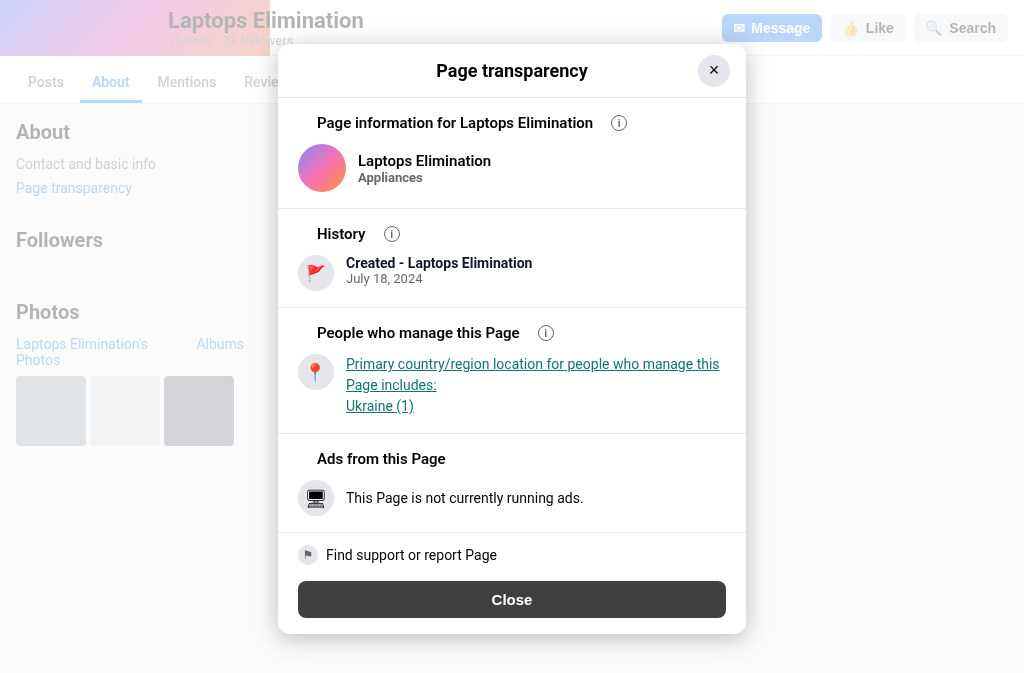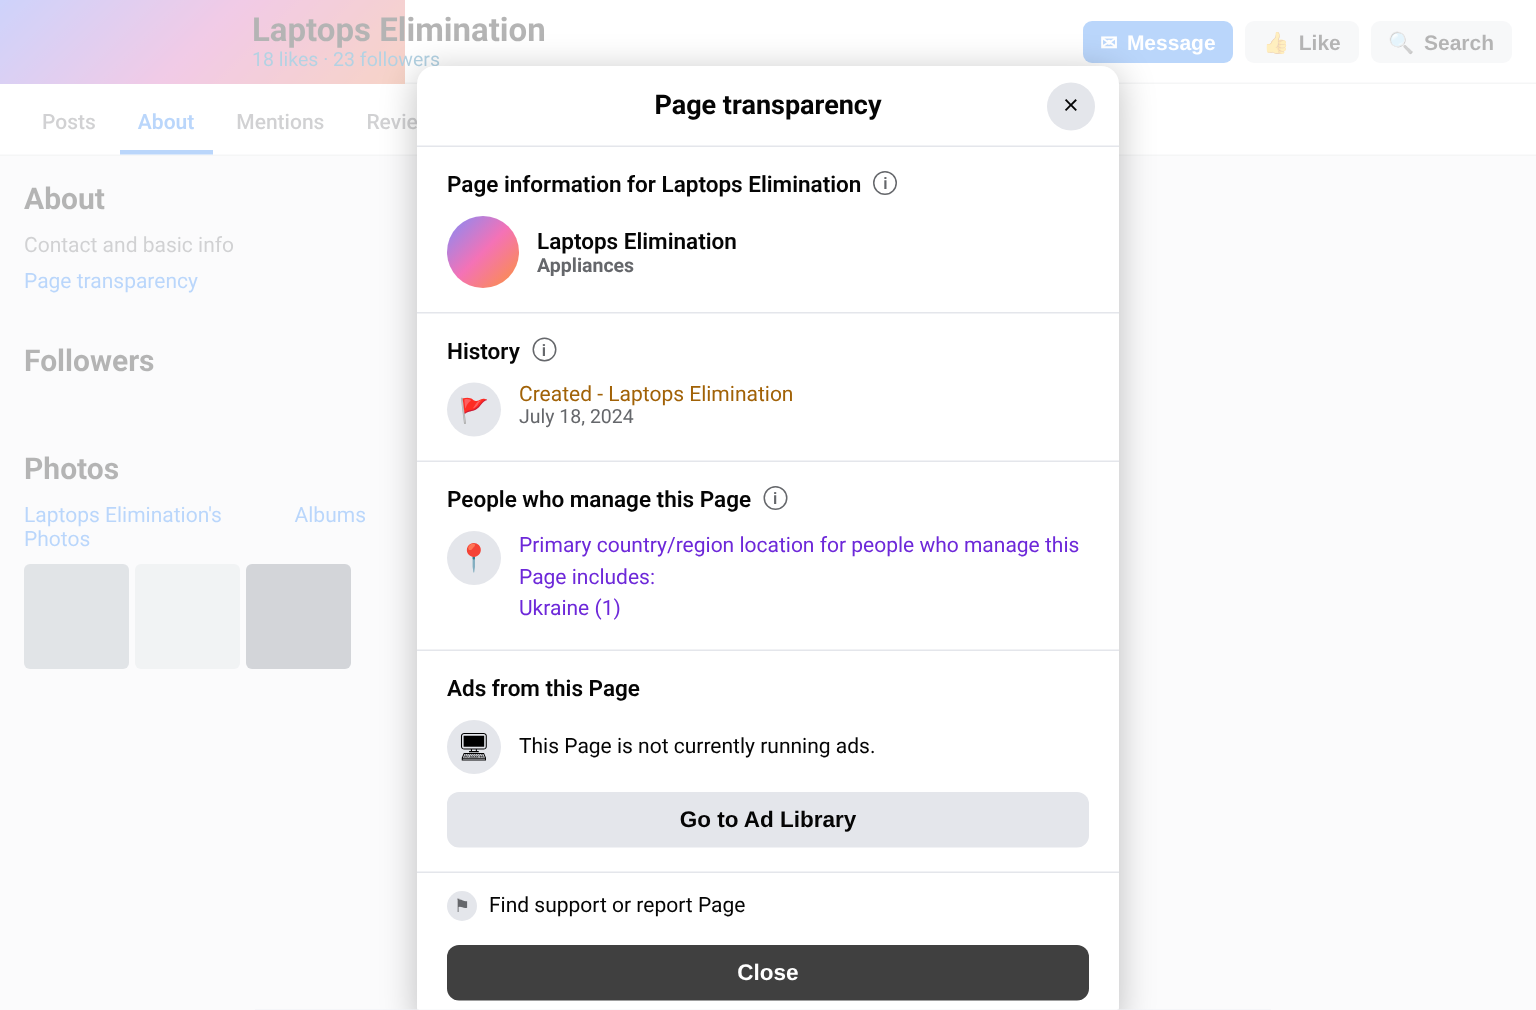--- a/index.html
+++ b/index.html
@@ -94,21 +94,21 @@
     }
 
     .page-title {
       font-size: 22px;
       font-weight: 700;
       color: #050505;
     }
 
     .page-stats {
       font-size: 13px;
-      color: #0369a1;
+      color: #737373;
     }
 
     
     .fb-nav {
       position: absolute;
       top: 56px;
       left: 0; right: 0;
       height: 48px;
       background: #fff;
       border-bottom: 1px solid #dddfe2;
@@ -256,21 +256,23 @@
       padding: 16px 20px;
       border-bottom: 1px solid #e4e6eb;
     }
 
     .section-label {
       font-size: 15px;
       font-weight: 600;
       color: #050505;
       margin-bottom: 12px;
       display: flex;
-      gap: 8px;
+      align-items: center;
+      gap: 18px;
+      margin-left: 19px;
     }
 
     .info-icon {
       width: 16px;
       height: 16px;
       border-radius: 50%;
       border: 1.5px solid #65676b;
       display: inline-flex;
       align-items: center;
       justify-content: center;
@@ -331,22 +333,22 @@
       background: #e4e6eb;
       display: flex;
       align-items: center;
       justify-content: center;
       flex-shrink: 0;
       font-size: 16px;
     }
 
     .history-text-main {
       font-size: 14px;
-      font-weight: 400;
-      color: #a16207;
+      font-weight: 700;
+      color: #0f172a;
     }
 
     .history-text-date {
       font-size: 13px;
       color: #65676b;
     }
 
     
     .manage-row {
       display: flex;
@@ -361,22 +363,23 @@
       background: #e4e6eb;
       display: flex;
       align-items: center;
       justify-content: center;
       flex-shrink: 0;
       font-size: 18px;
     }
 
     .manage-text {
       font-size: 14px;
-      color: #6d28d9;
+      color: #0f766e;
       line-height: 1.5;
+      text-decoration: underline;
     }
 
     
     .ads-row {
       display: flex;
       align-items: center;
       gap: 12px;
     }
 
     .ads-icon {
@@ -573,21 +576,20 @@
   </div>
 
   <div class="modal-section">
     <div class="section-label">
       <span>Ads from this Page</span>
     </div>
     <div class="ads-row">
       <div class="ads-icon">🖥</div>
       <span class="ads-text">This Page is not currently running ads.</span>
     </div>
-    <button class="ad-library-btn">Go to Ad Library</button>
   </div>
 
   <div class="modal-footer">
     <div class="report-row">
       <div class="report-icon">⚑</div>
       <span class="report-link">Find support or report Page</span>
     </div>
     <button class="close-btn">Close</button>
   </div>
 

